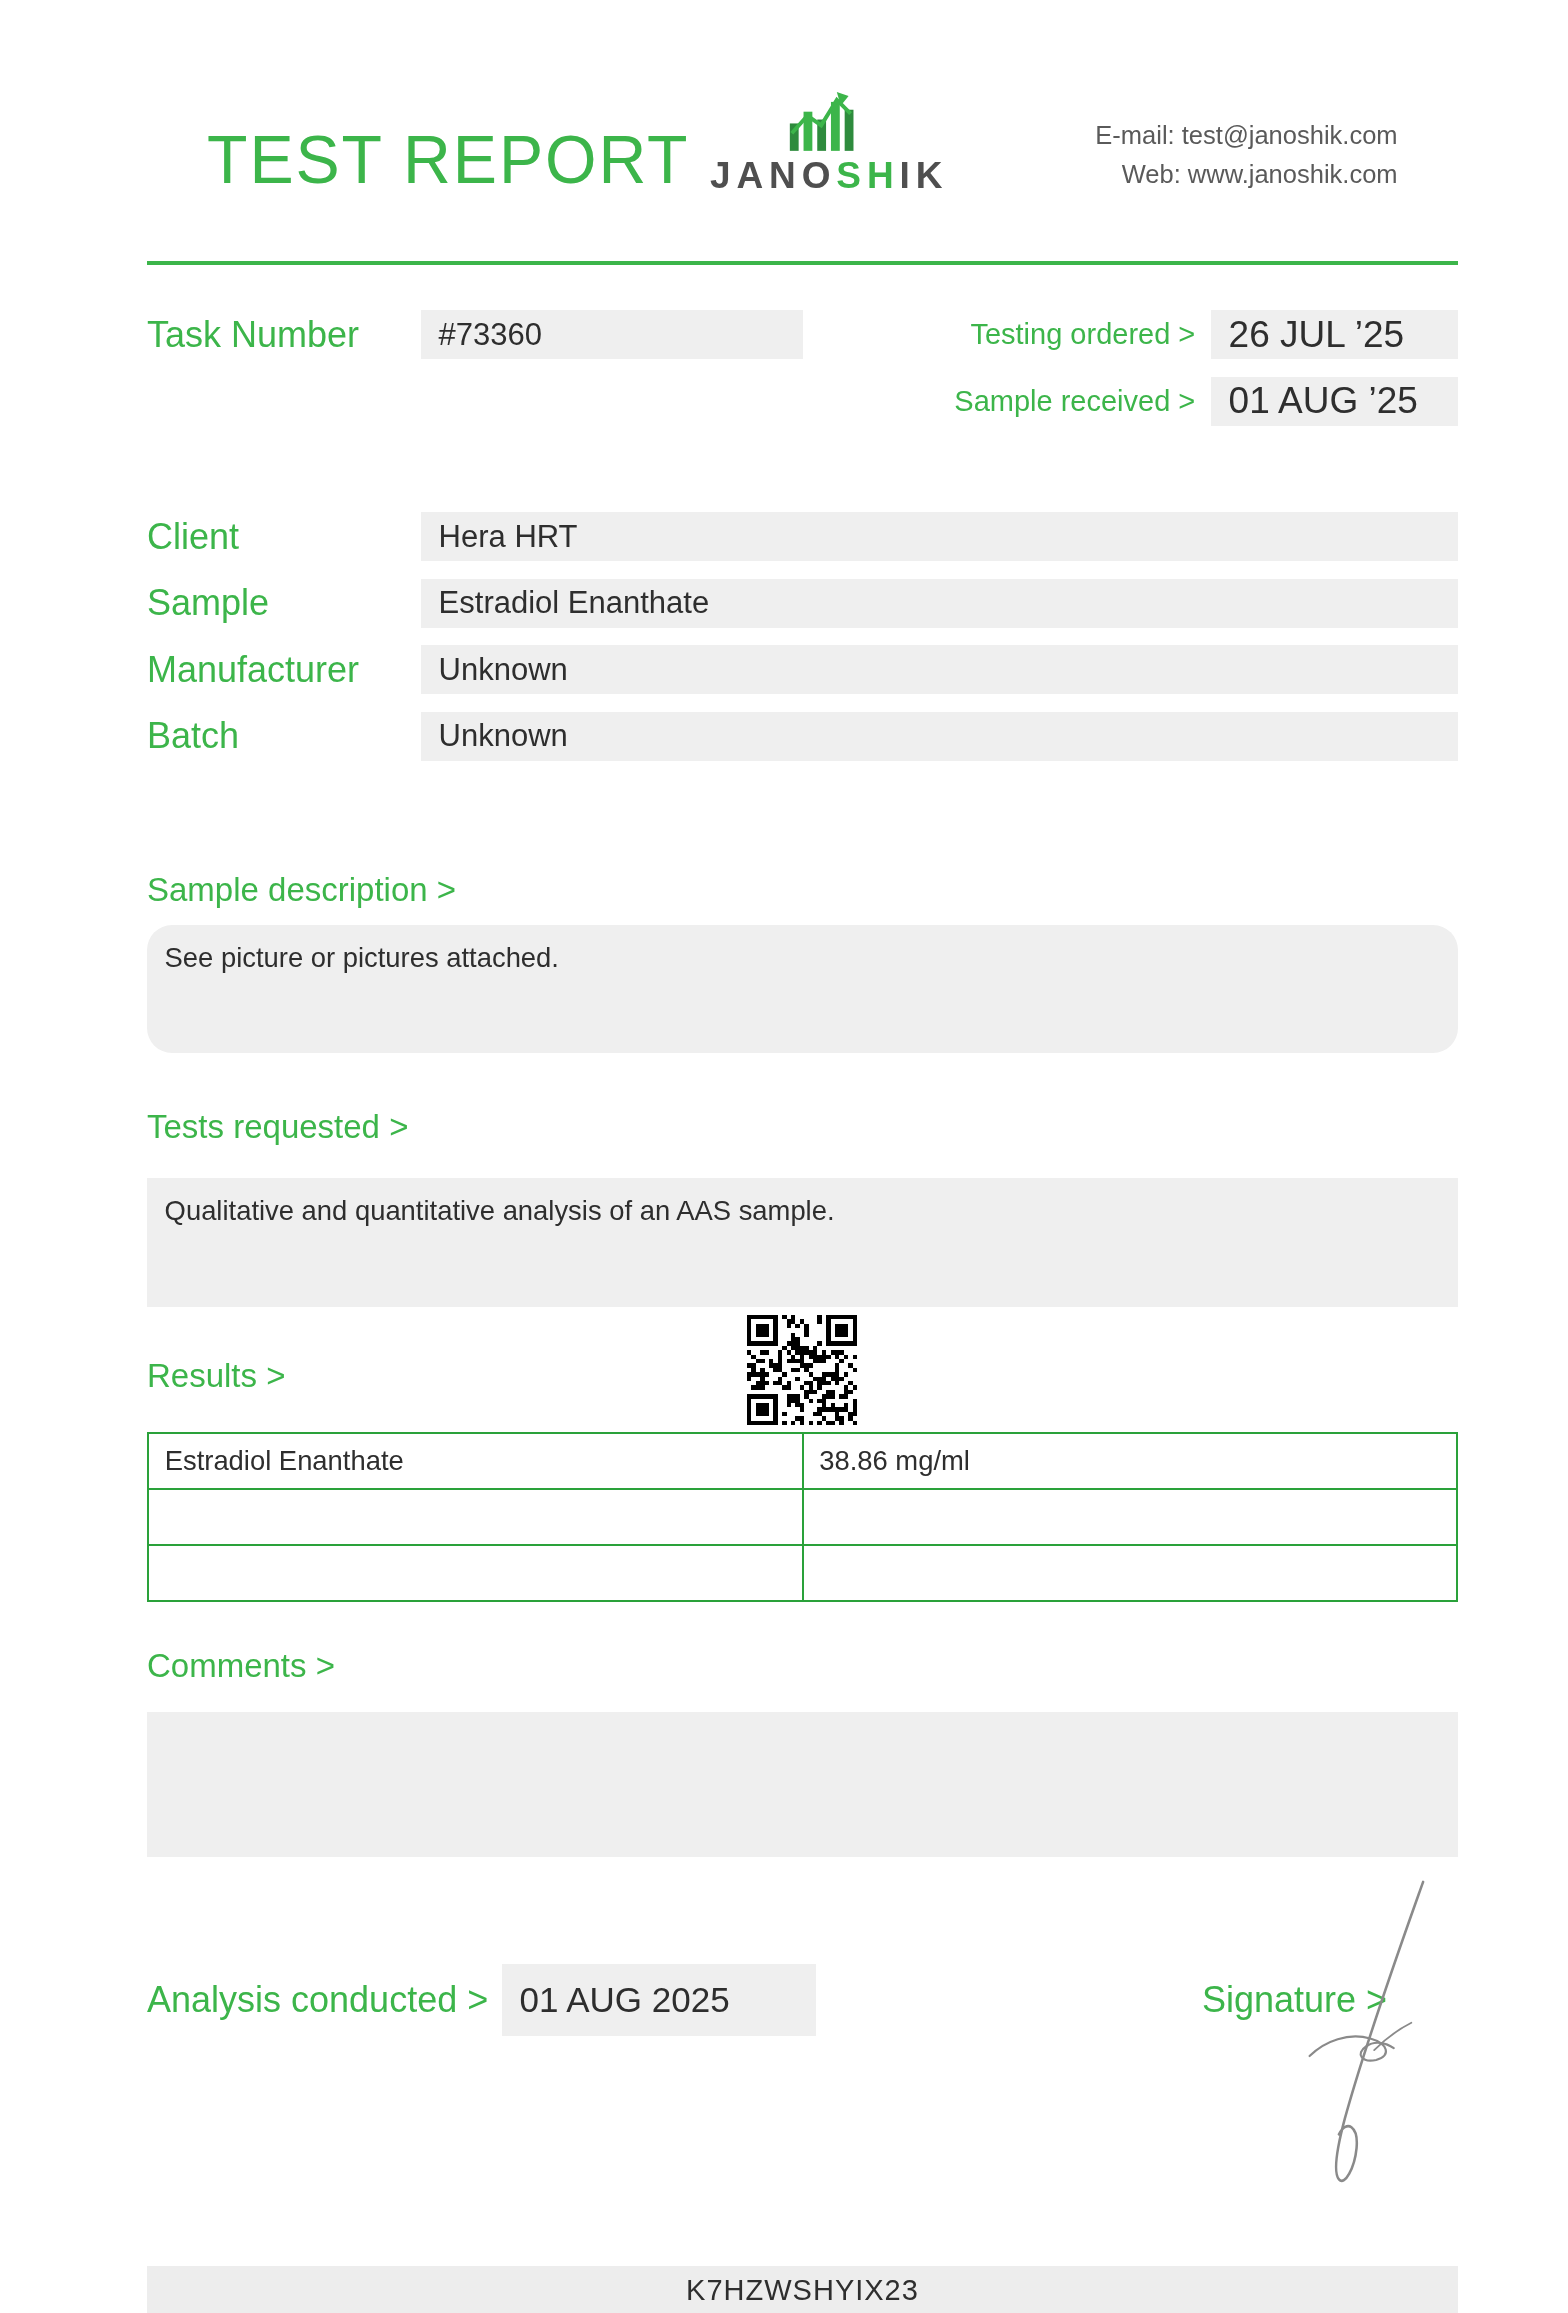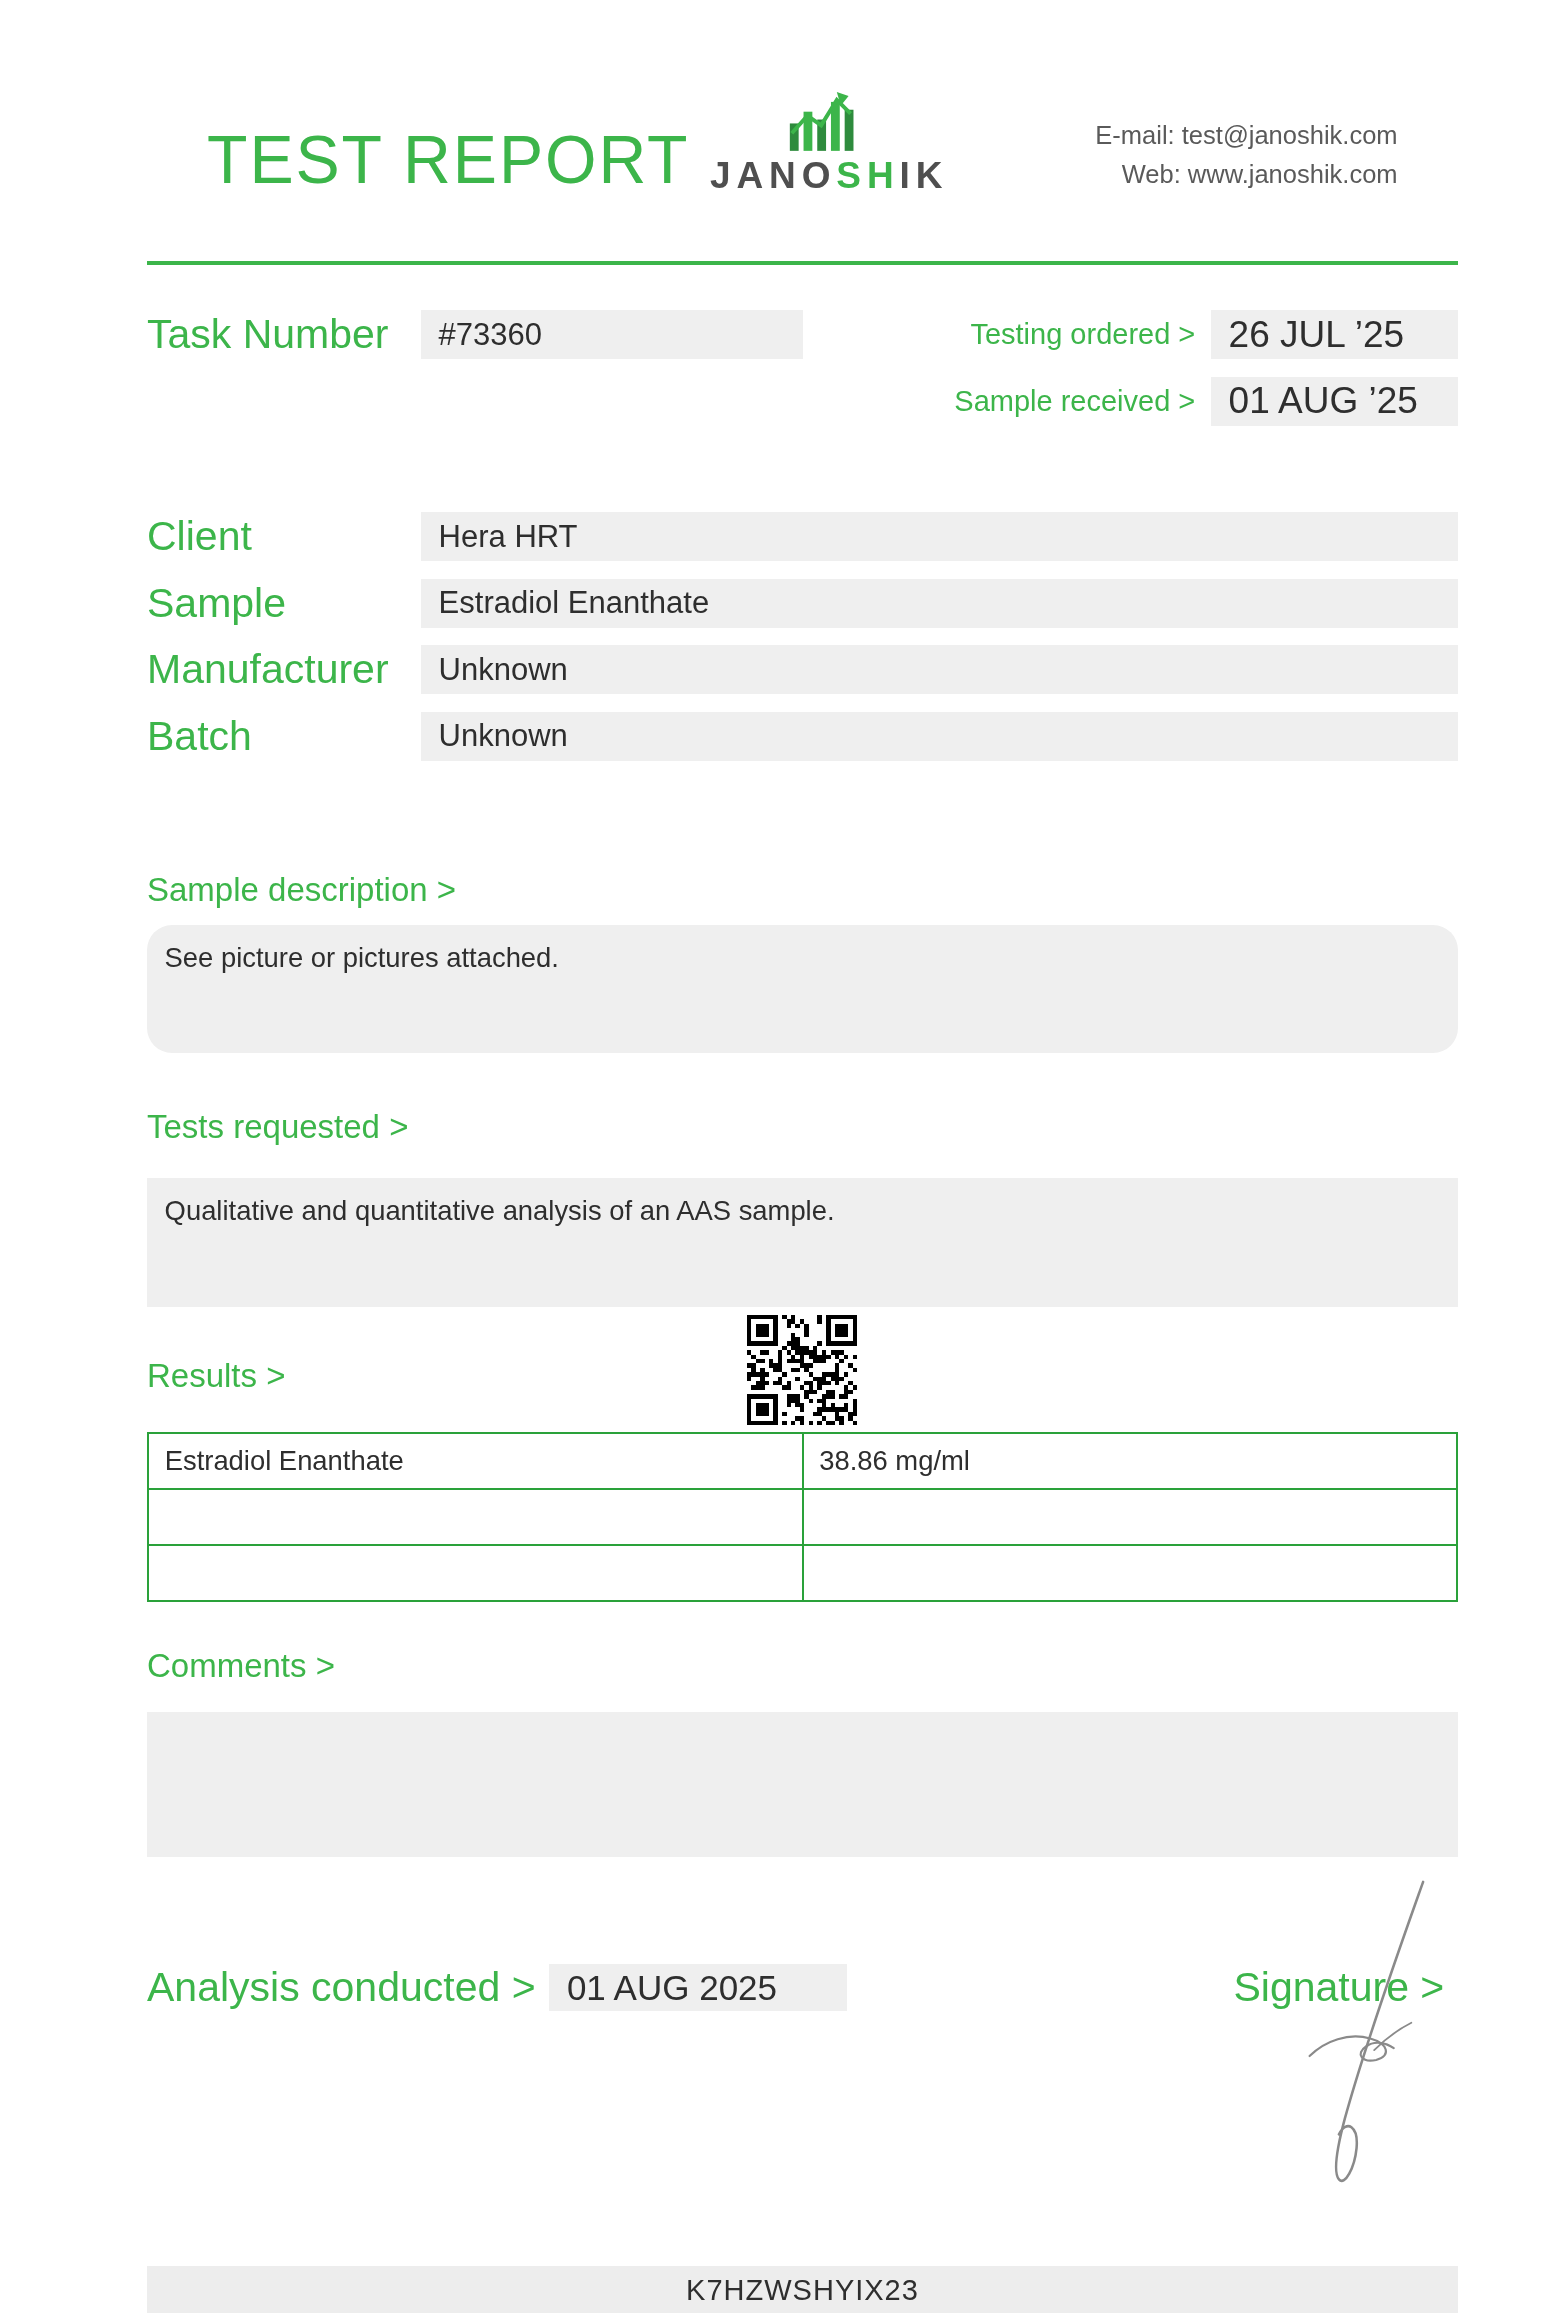--- a/index.html
+++ b/index.html
@@ -30,21 +30,21 @@
   .logo-text {
     font-size: 37px; font-weight: bold; letter-spacing: 5.9px; color: #4f4f4f;
     line-height: 1; white-space: nowrap;
   }
   .logo-text .gr { color: #3cb54a; }
   .contact { text-align: right; color: #5a5a5a; font-size: 25.5px; line-height: 39px; white-space: nowrap; }
 
   .rule { top: 261px; left: 147px; right: 110px; border-top: 4.9px solid #3cb54a; }
 
   
-  .green-label { color: #3cb54a; font-size: 41px; white-space: nowrap; }
+  .green-label { color: #3cb54a; font-size: 36px; white-space: nowrap; }
   .field {
     background: #efefef; color: #2e2e2e; font-size: 31px;
     display: flex; align-items: center; padding: 0 17.6px; height: 49px;
     white-space: nowrap;
   }
 
   
   .task-section { top: 310px; left: 147px; right: 110px; display: flex; justify-content: space-between; align-items: flex-start; }
   .task-left { display: flex; align-items: center; }
   .task-left .green-label { width: 274px; }
@@ -82,21 +82,21 @@
   }
   .results-table td.c1 { width: 50%; }
 
   
   .comments-label { top: 1647px; left: 147px; }
   .comments-box   { top: 1712px; left: 147px; right: 110px; height: 145px; }
 
   
   .analysis-row { top: 1964px; left: 147px; right: 110px; display: flex; align-items: center; }
   .analysis-row .green-label { margin-right: 13.7px; }
-  .analysis-value { font-size: 35px; height: 47px; width: 314px; }
+  .analysis-value { font-size: 35px; height: 72px; width: 314px; }
   .sig-label { margin-left: 386px; }
   .signature { top: 1874px; left: 1276px; width: 167px; height: 323px; }
 
   .verify-text { top: 2194px; left: 147px; right: 110px; font-size: 37px; color: #3cb54a; white-space: nowrap; }
   .key-box {
     top: 2266px; left: 147px; right: 110px; height: 49px;
     background: #ededed; display: flex; align-items: center; justify-content: center;
     font-size: 29px; color: #2e2e2e; letter-spacing: 1px;
   }
 </style>

